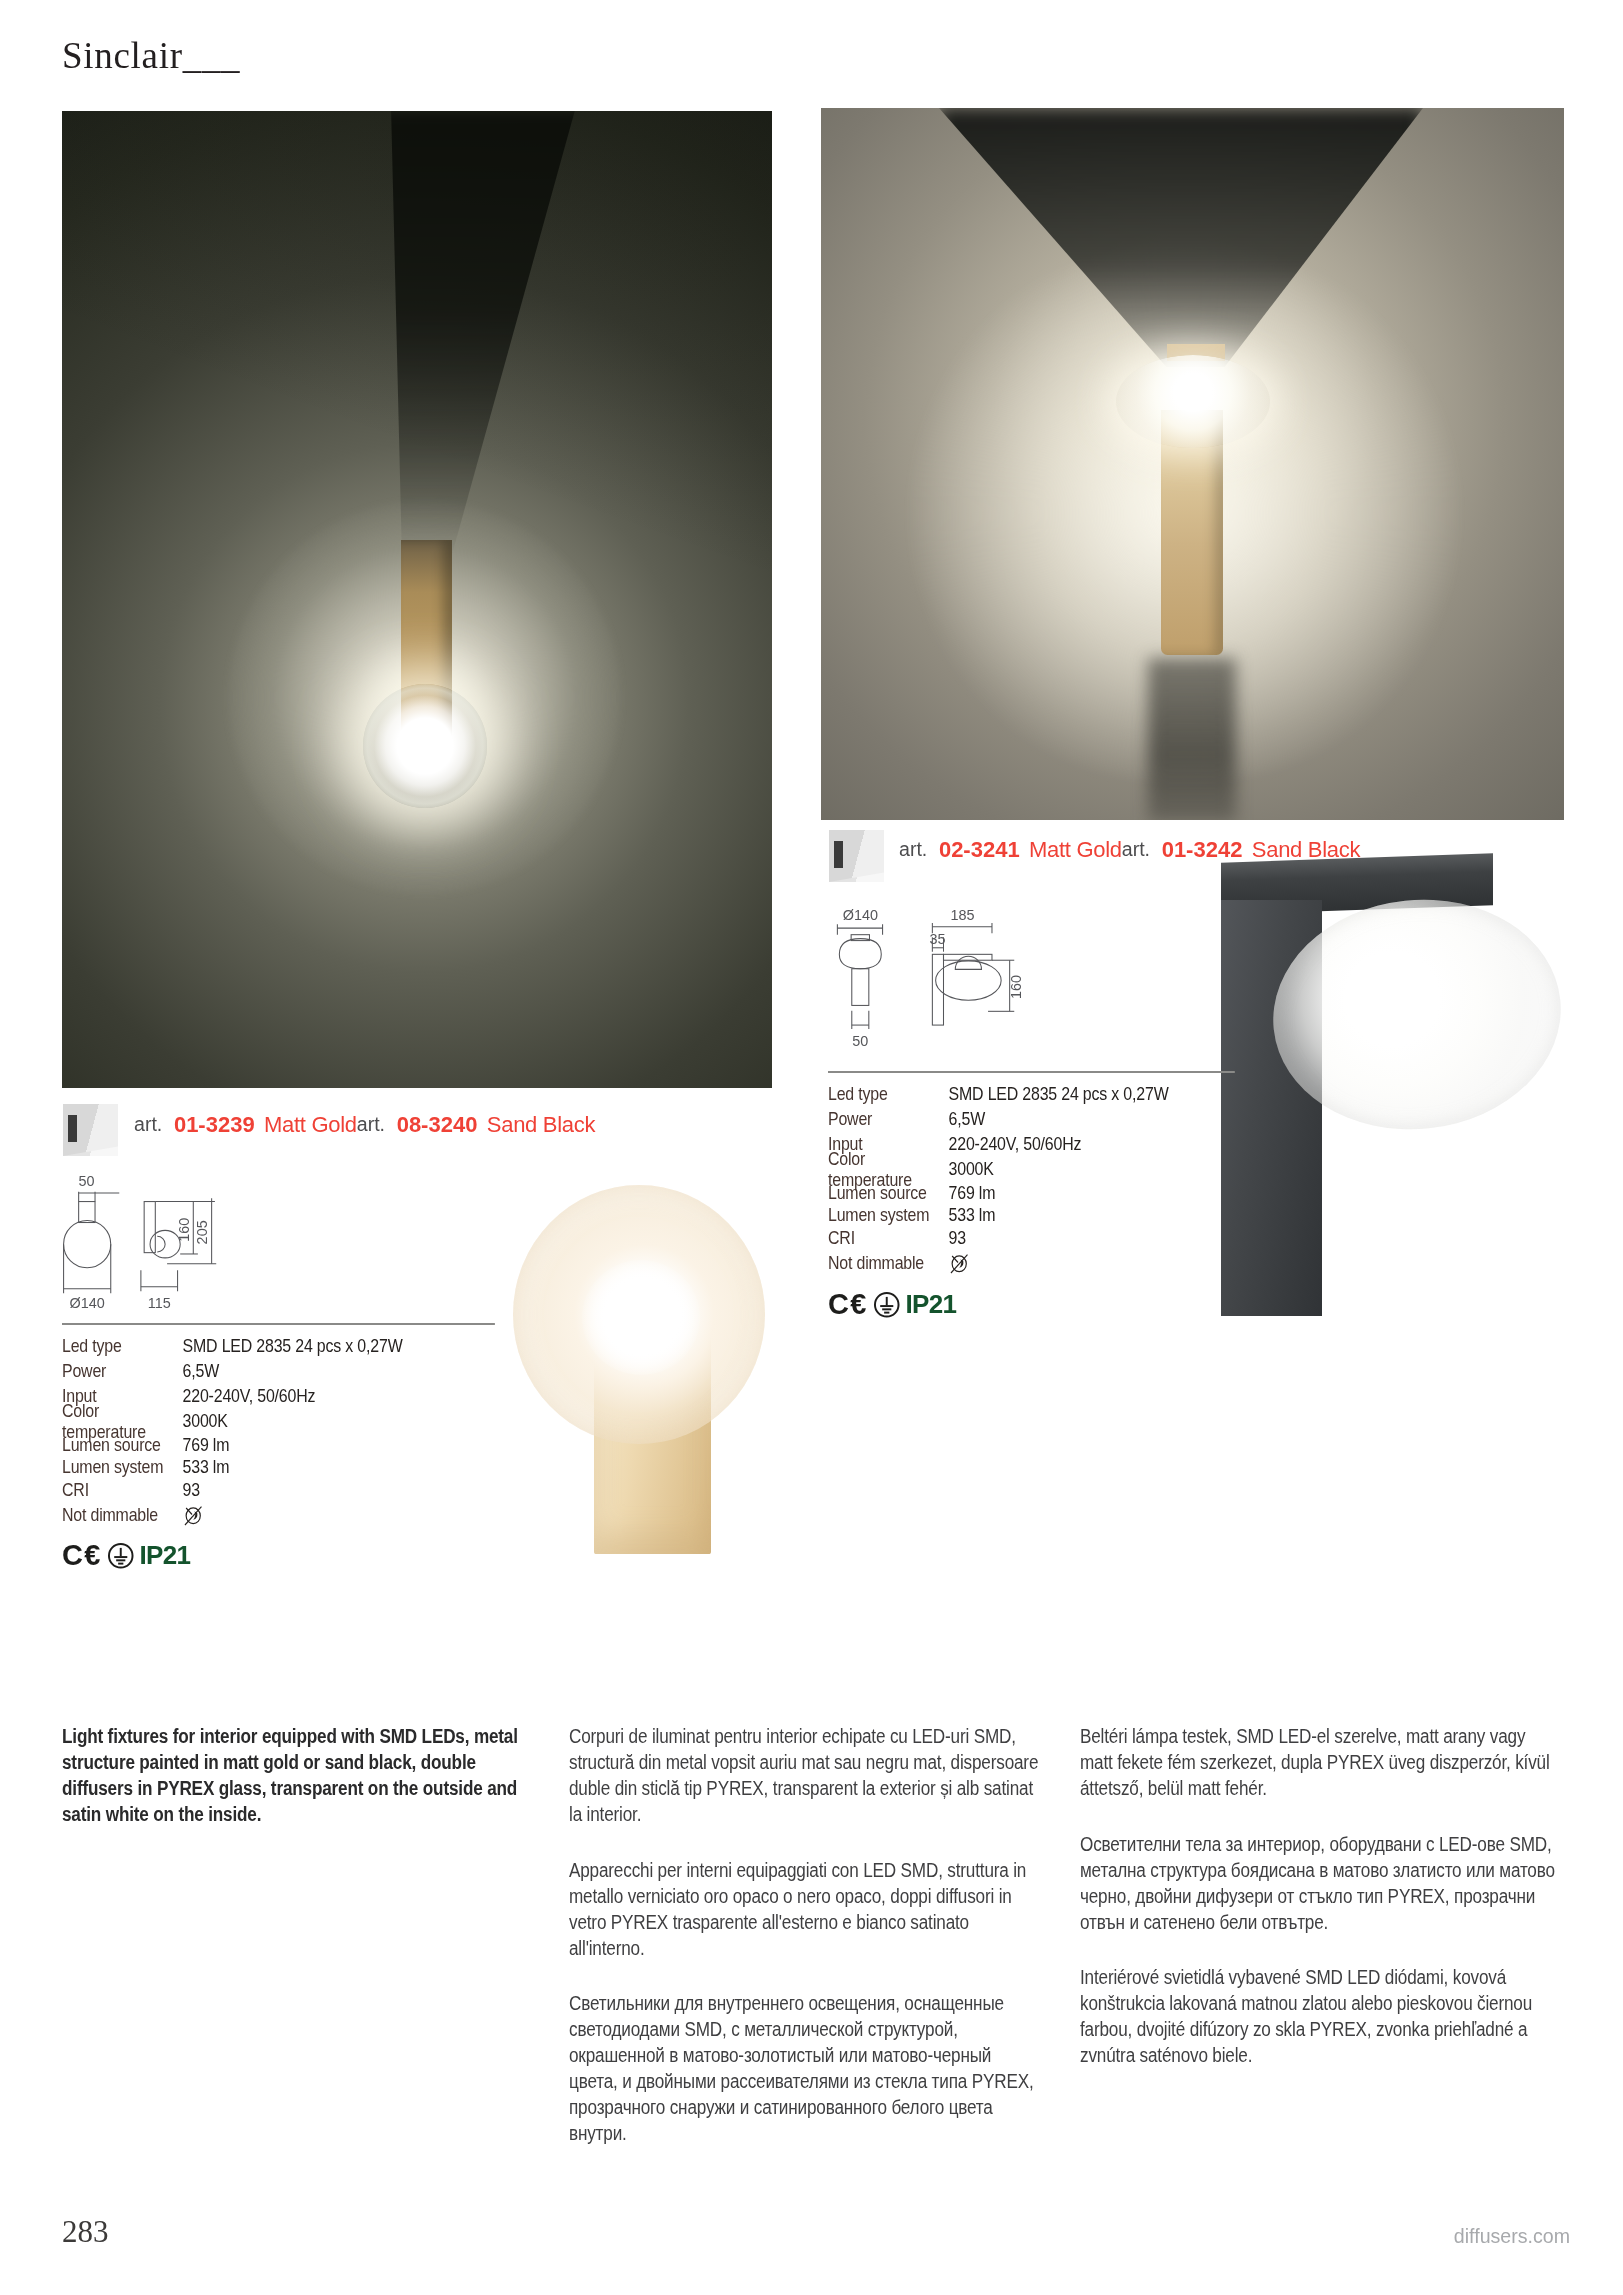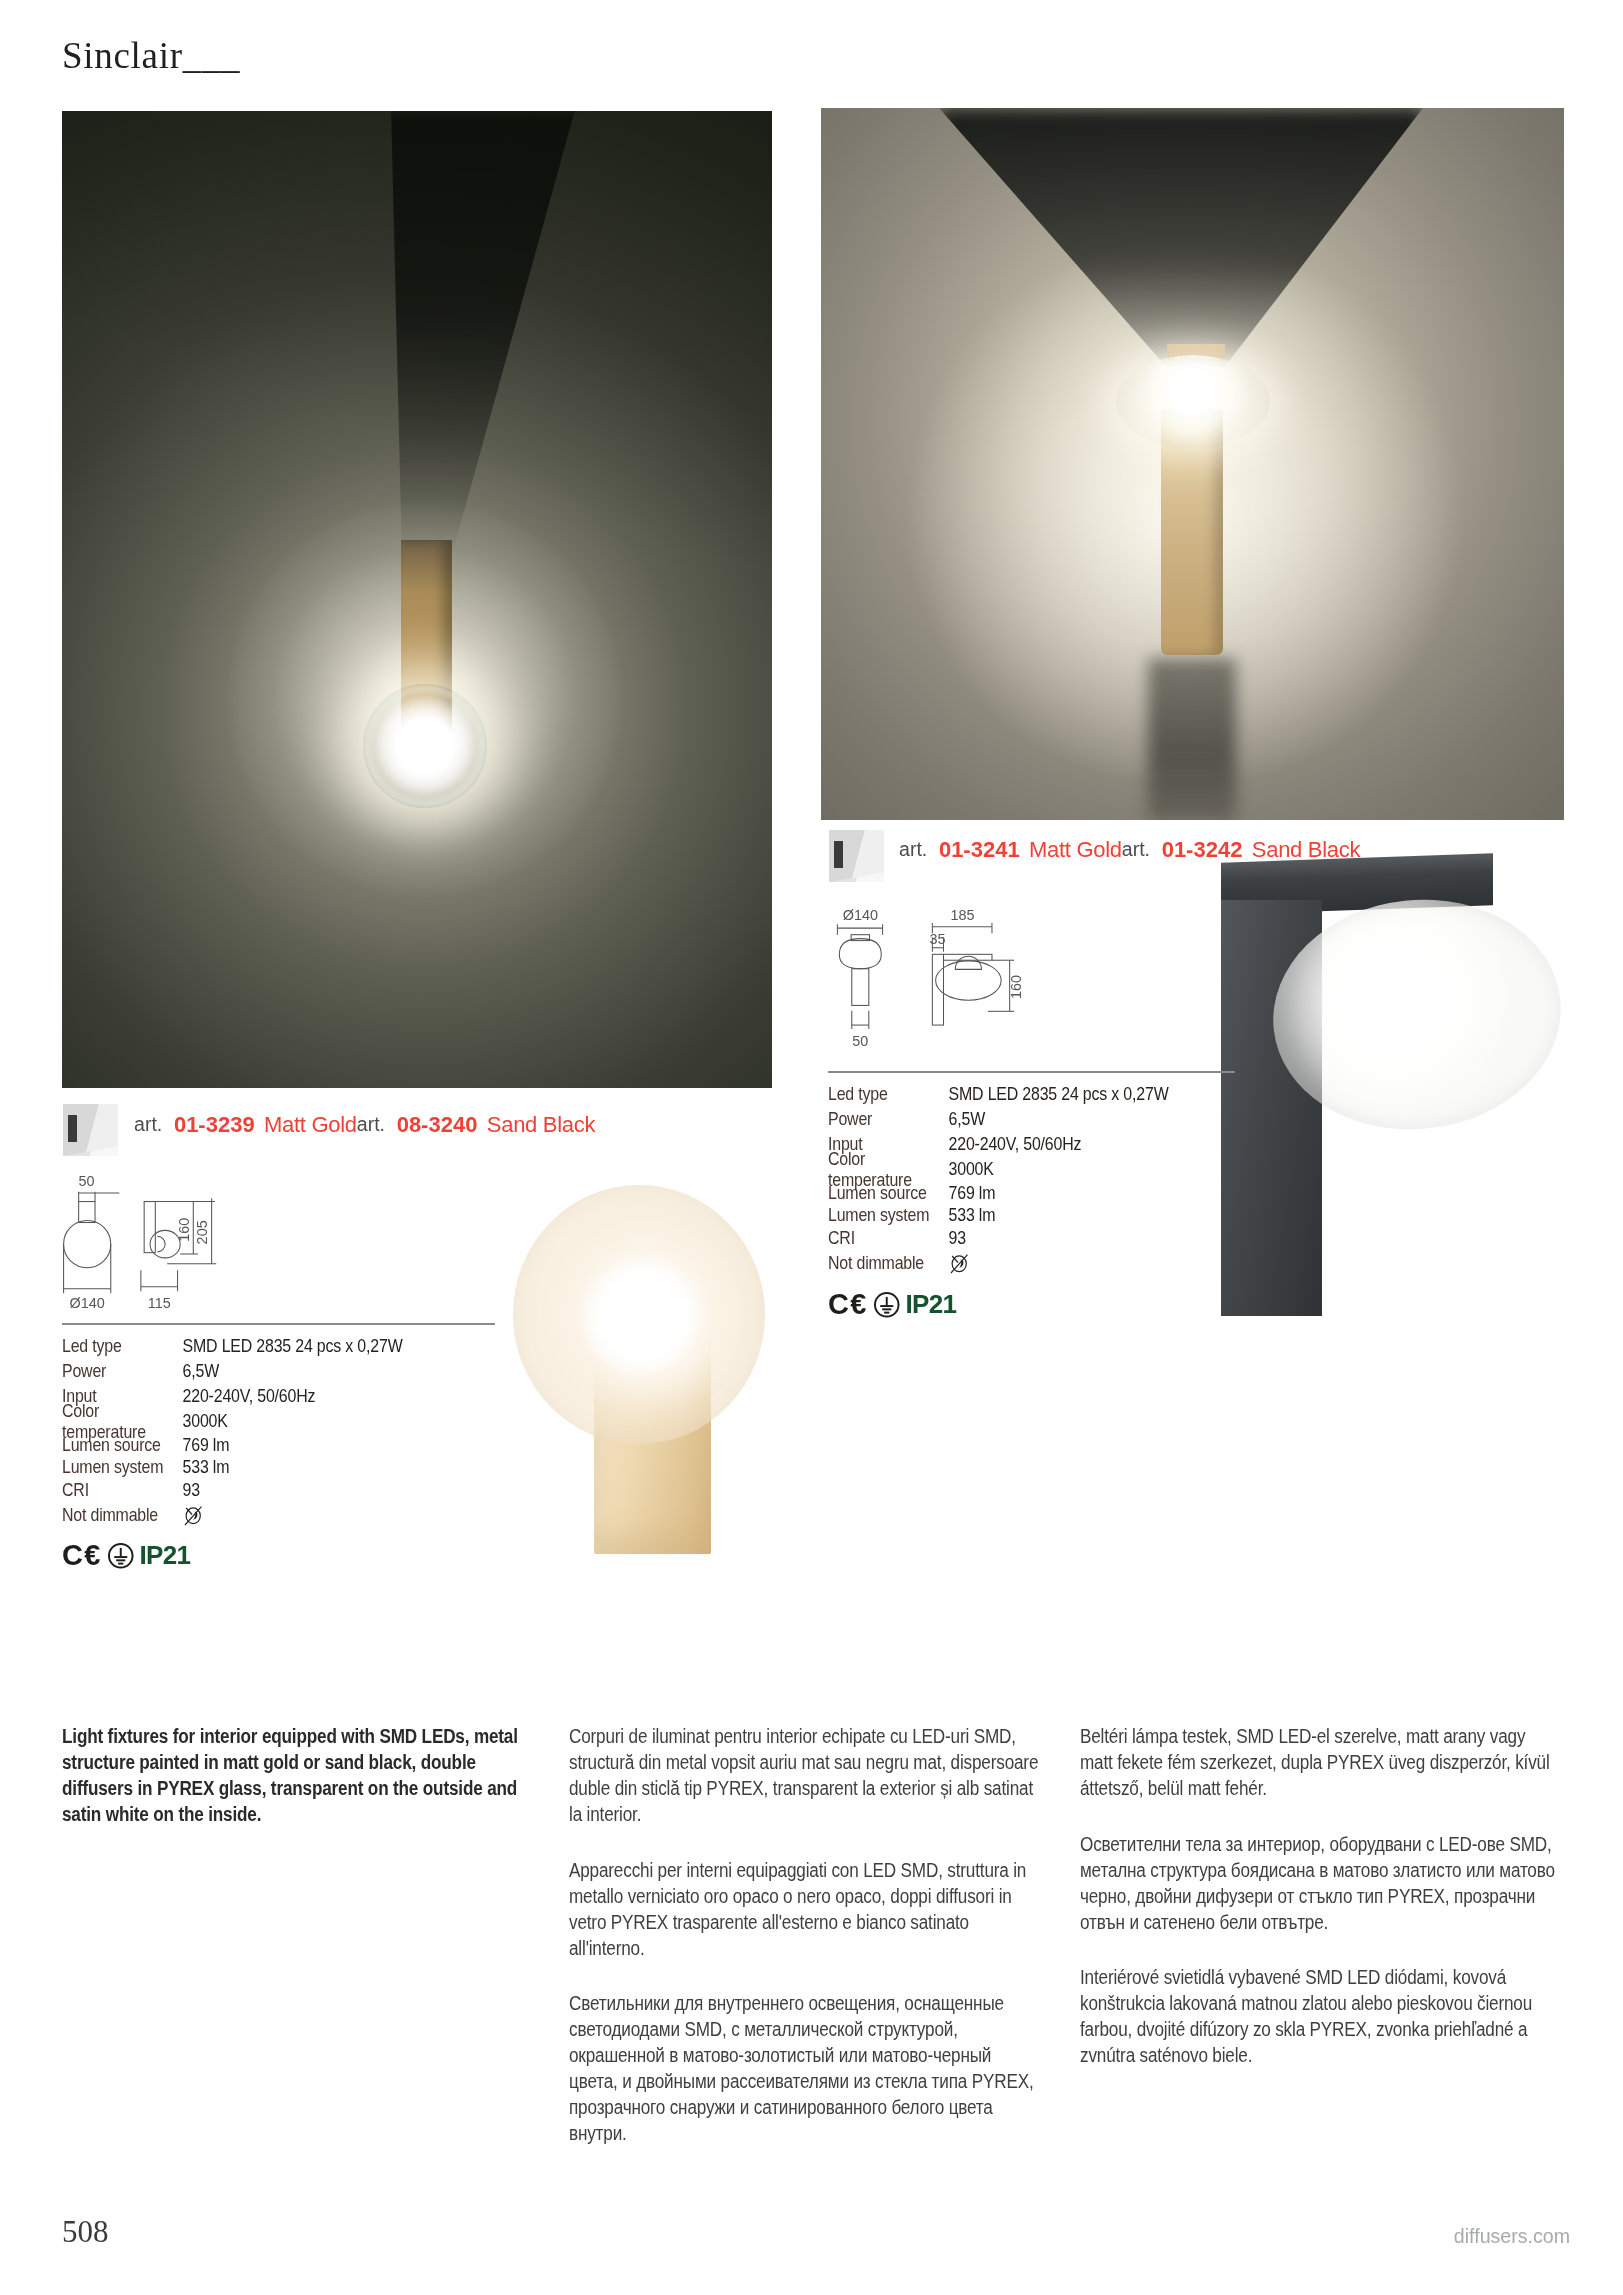--- a/index.html
+++ b/index.html
@@ -243,21 +243,21 @@
     </svg>
     <span class="ip-mark">IP21</span>
   </div>
 
   <div class="abs room-icon" style="left:829px;top:830px;">
     <span class="room-bar"></span>
   </div>
   <div class="abs art-rows" style="left:899px;top:835px;">
     <div class="art-row">
       <span class="art-lbl">art.</span>
-      <span class="art-code">01-3241</span>
+      <span class="art-code">02-3241</span>
       <span class="art-fin">Matt Gold</span>
     </div>
     <div class="art-row">
       <span class="art-lbl">art.</span>
       <span class="art-code">01-3242</span>
       <span class="art-fin">Sand Black</span>
     </div>
   </div>
 
   <svg class="abs tdraw" style="left:821px;top:907px;" width="226" height="151" viewBox="0 0 345 230">
@@ -351,17 +351,17 @@
     <p>Apparecchi per interni equipaggiati con LED SMD, struttura in metallo verniciato oro opaco o nero opaco, doppi diffusori in vetro PYREX trasparente all'esterno e bianco satinato all'interno.</p>
     <p>Светильники для внутреннего освещения, оснащенные светодиодами SMD, с металлической структурой, окрашенной в матово-золотистый или матово-черный цвета, и двойными рассеивателями из стекла типа PYREX, прозрачного снаружи и сатинированного белого цвета внутри.</p>
   </div>
 
   <div class="abs col" style="left:1080px;top:1723px;">
     <p>Beltéri lámpa testek, SMD LED-el szerelve, matt arany vagy matt fekete fém szerkezet, dupla PYREX üveg diszperzór, kívül áttetsző, belül matt fehér.</p>
     <p>Осветителни тела за интериор, оборудвани с LED-ове SMD, метална структура боядисана в матово златисто или матово черно, двойни дифузери от стъкло тип PYREX, прозрачни отвън и сатенено бели отвътре.</p>
     <p>Interiérové svietidlá vybavené SMD LED diódami, kovová konštrukcia lakovaná matnou zlatou alebo pieskovou čiernou farbou, dvojité difúzory zo skla PYREX, zvonka priehľadné a zvnútra saténovo biele.</p>
   </div>
 
-  <div class="abs page-number">508</div>
+  <div class="abs page-number">283</div>
   <div class="abs website">diffusers.com</div>
 
 </div>
 
 
 </body></html>

